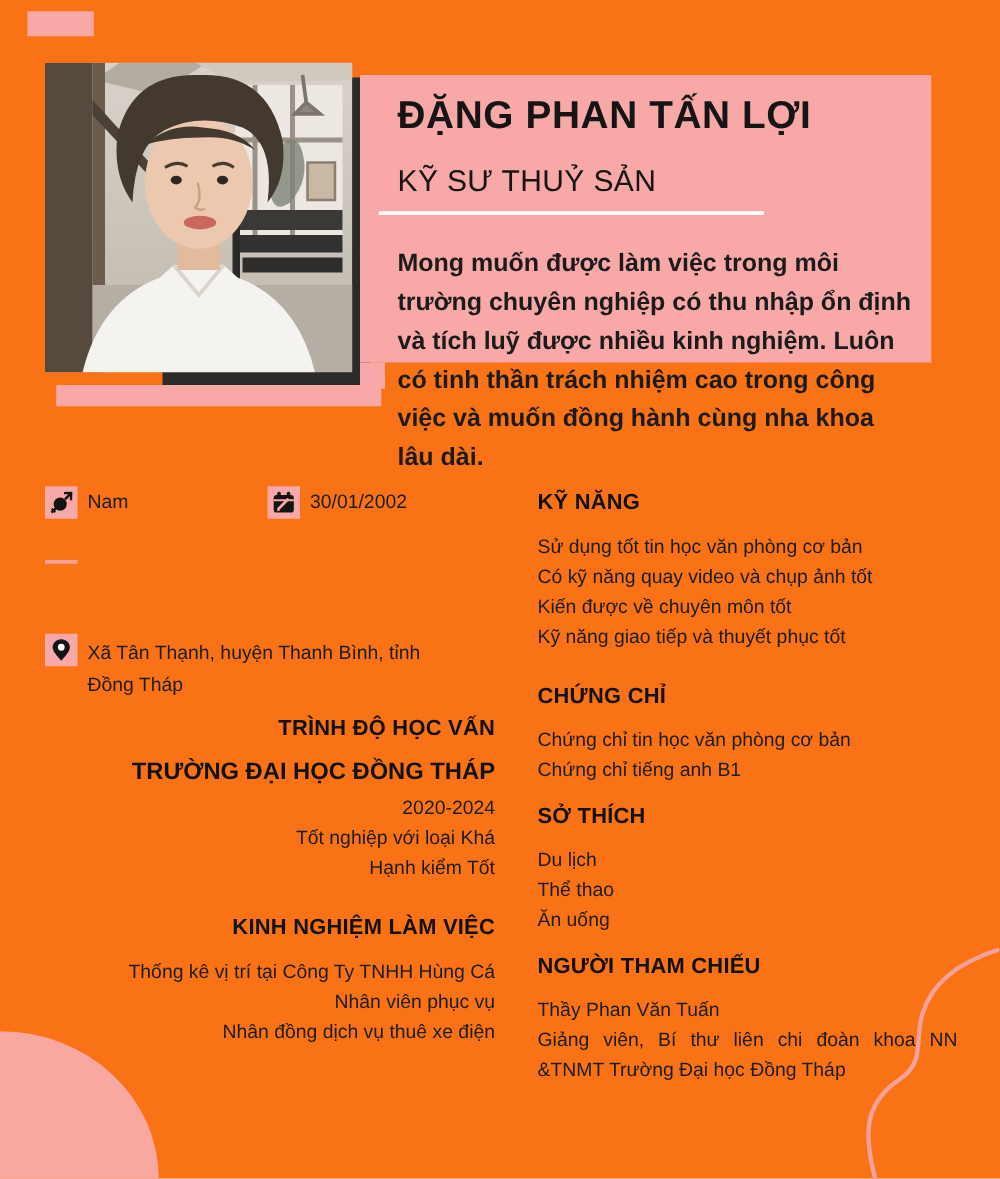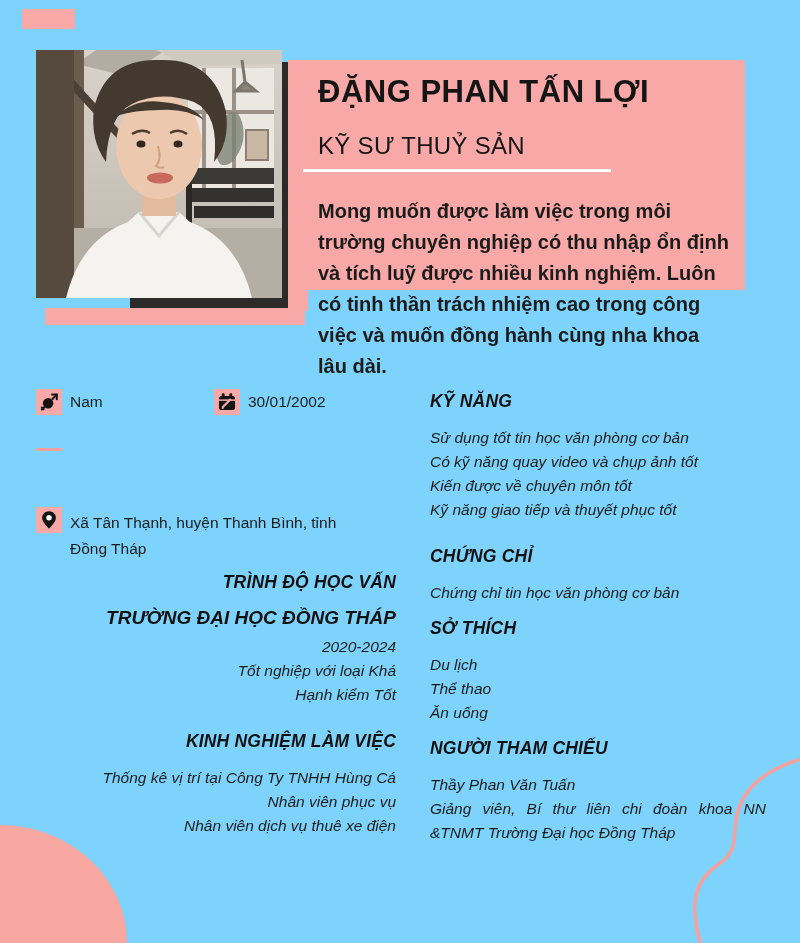--- a/index.html
+++ b/index.html
@@ -2,21 +2,21 @@
 <html lang="vi"><head>
 <meta charset="utf-8">
 <style>
   * { margin: 0; padding: 0; box-sizing: border-box; }
   html, body { background: #ffffff; }
   body { font-family: "Liberation Sans", "DejaVu Sans", sans-serif; color: #1c1c1c; }
   .page {
     position: relative;
     width: 800px;
     height: 943px;
-    background: #7dd3fc;
+    background: #f97316;
     overflow: hidden;
   }
   
   .corner-accent {
     position: absolute; left: 22px; top: 9px;
     width: 53px; height: 20px; background: #f9a8a8;
   }
   .quarter-circle {
     position: absolute; left: 0; bottom: 0;
     width: 127px; height: 118px;
@@ -74,21 +74,21 @@
   .info-text { position: absolute; font-size: 15.5px; color: #1c1c1c; }
   .info-divider {
     position: absolute; left: 36px; top: 448px;
     width: 26px; height: 3px; background: #f3a19c;
   }
   .address-text {
     position: absolute; left: 70px; top: 510px;
     width: 292px; font-size: 15.5px; line-height: 26px; color: #1c1c1c;
   }
   
-  .col { position: absolute; font-style: italic; }
+  .col { position: absolute; }
   .col-left  { left: 36px;  top: 572px; width: 360px; text-align: right; }
   .col-right { left: 430px; top: 391px; width: 336px; }
   .sec-heading {
     font-size: 17.5px; font-weight: 700; color: #111111; letter-spacing: 0.2px;
   }
   .sub-heading {
     font-size: 19px; font-weight: 700; color: #111111;
   }
   .body-line { font-size: 15.5px; line-height: 24px; color: #1c1c1c; }
   .mt-s  { margin-top: 6px; }
@@ -198,32 +198,33 @@
   <div class="col col-left">
     <div class="sec-heading">TRÌNH ĐỘ HỌC VẤN</div>
     <div class="sub-heading mt-m">TRƯỜNG ĐẠI HỌC ĐỒNG THÁP</div>
     <div class="body-line mt-s">2020-2024</div>
     <div class="body-line">Tốt nghiệp với loại Khá</div>
     <div class="body-line">Hạnh kiểm Tốt</div>
 
     <div class="sec-heading mt-l">KINH NGHIỆM LÀM VIỆC</div>
     <div class="body-line mt-m">Thống kê vị trí tại Công Ty TNHH Hùng Cá</div>
     <div class="body-line">Nhân viên phục vụ</div>
-    <div class="body-line">Nhân viên dịch vụ thuê xe điện</div>
+    <div class="body-line">Nhân đồng dịch vụ thuê xe điện</div>
   </div>
 
   <div class="col col-right">
     <div class="sec-heading">KỸ NĂNG</div>
     <div class="body-line mt-m">Sử dụng tốt tin học văn phòng cơ bản</div>
     <div class="body-line">Có kỹ năng quay video và chụp ảnh tốt</div>
     <div class="body-line">Kiến được về chuyên môn tốt</div>
     <div class="body-line">Kỹ năng giao tiếp và thuyết phục tốt</div>
 
     <div class="sec-heading mt-l">CHỨNG CHỈ</div>
     <div class="body-line mt-m">Chứng chỉ tin học văn phòng cơ bản</div>
+    <div class="body-line">Chứng chỉ tiếng anh B1</div>
 
     <div class="sec-heading mt-xl">SỞ THÍCH</div>
     <div class="body-line mt-m">Du lịch</div>
     <div class="body-line">Thể thao</div>
     <div class="body-line">Ăn uống</div>
 
     <div class="sec-heading mt-xl">NGƯỜI THAM CHIẾU</div>
     <div class="body-line mt-m">Thầy Phan Văn Tuấn</div>
     <div class="body-line justified">Giảng viên, Bí thư liên chi đoàn khoa NN &amp;TNMT Trường Đại học Đồng Tháp</div>
   </div>

